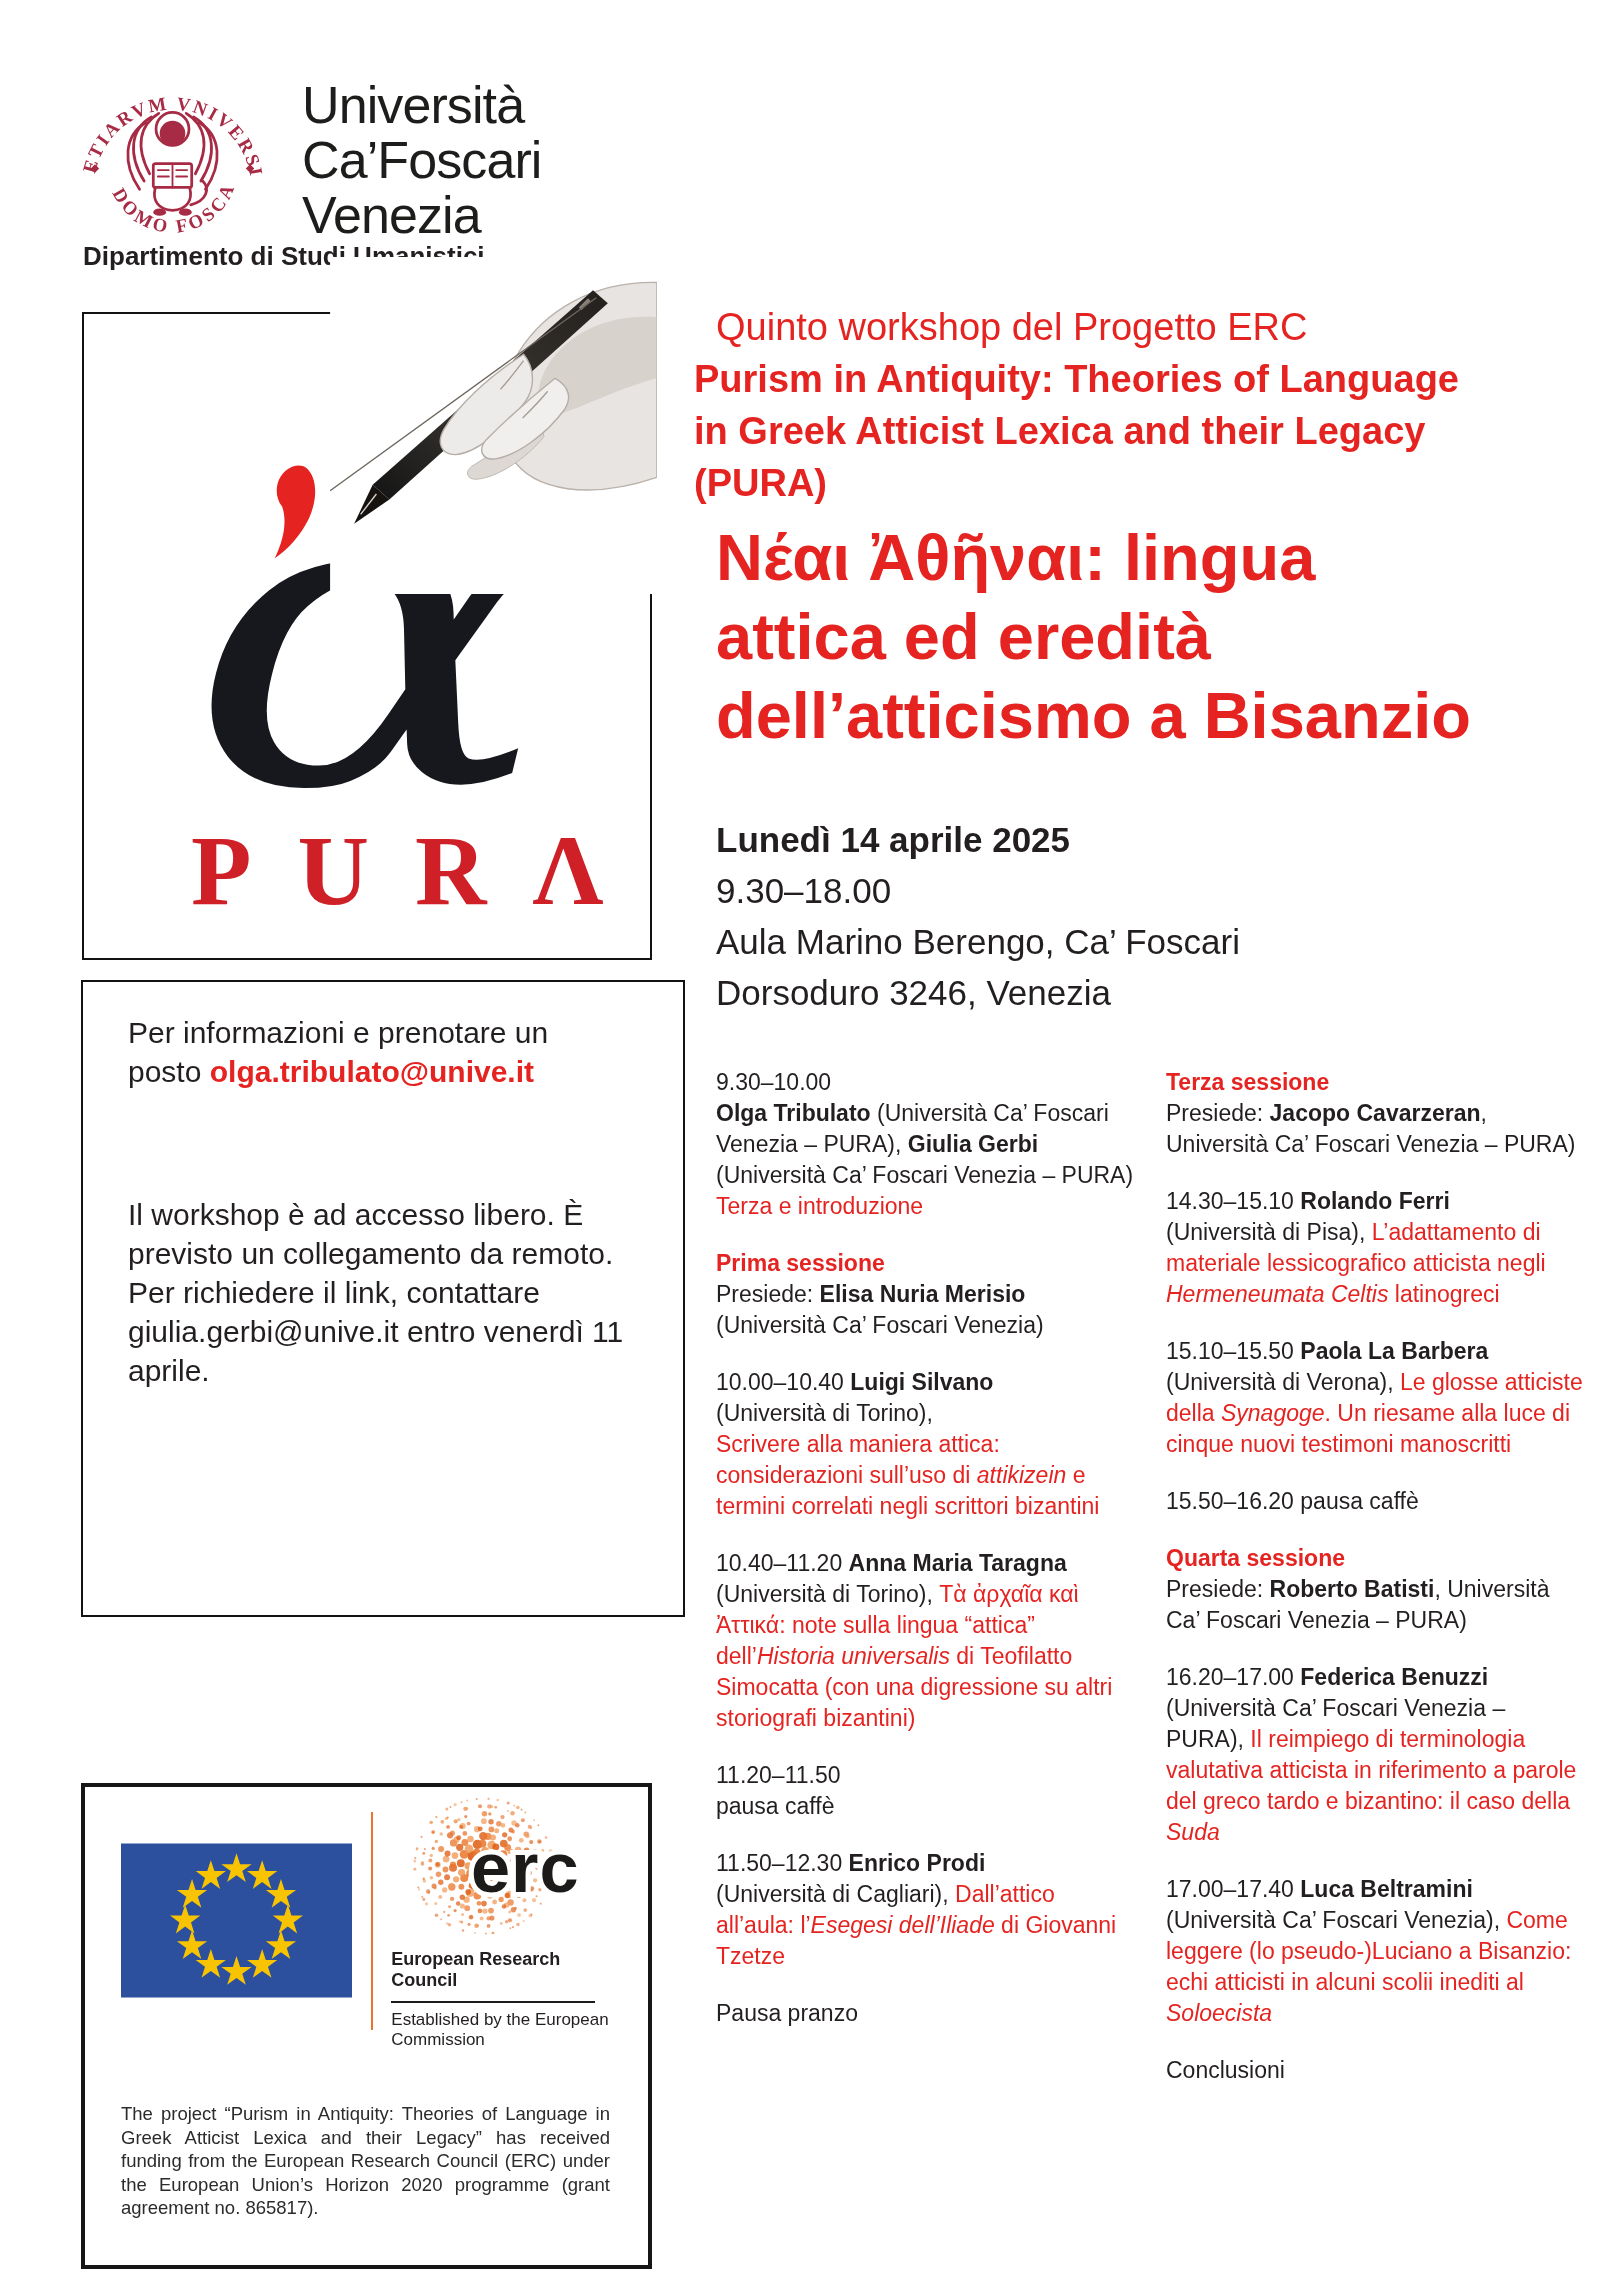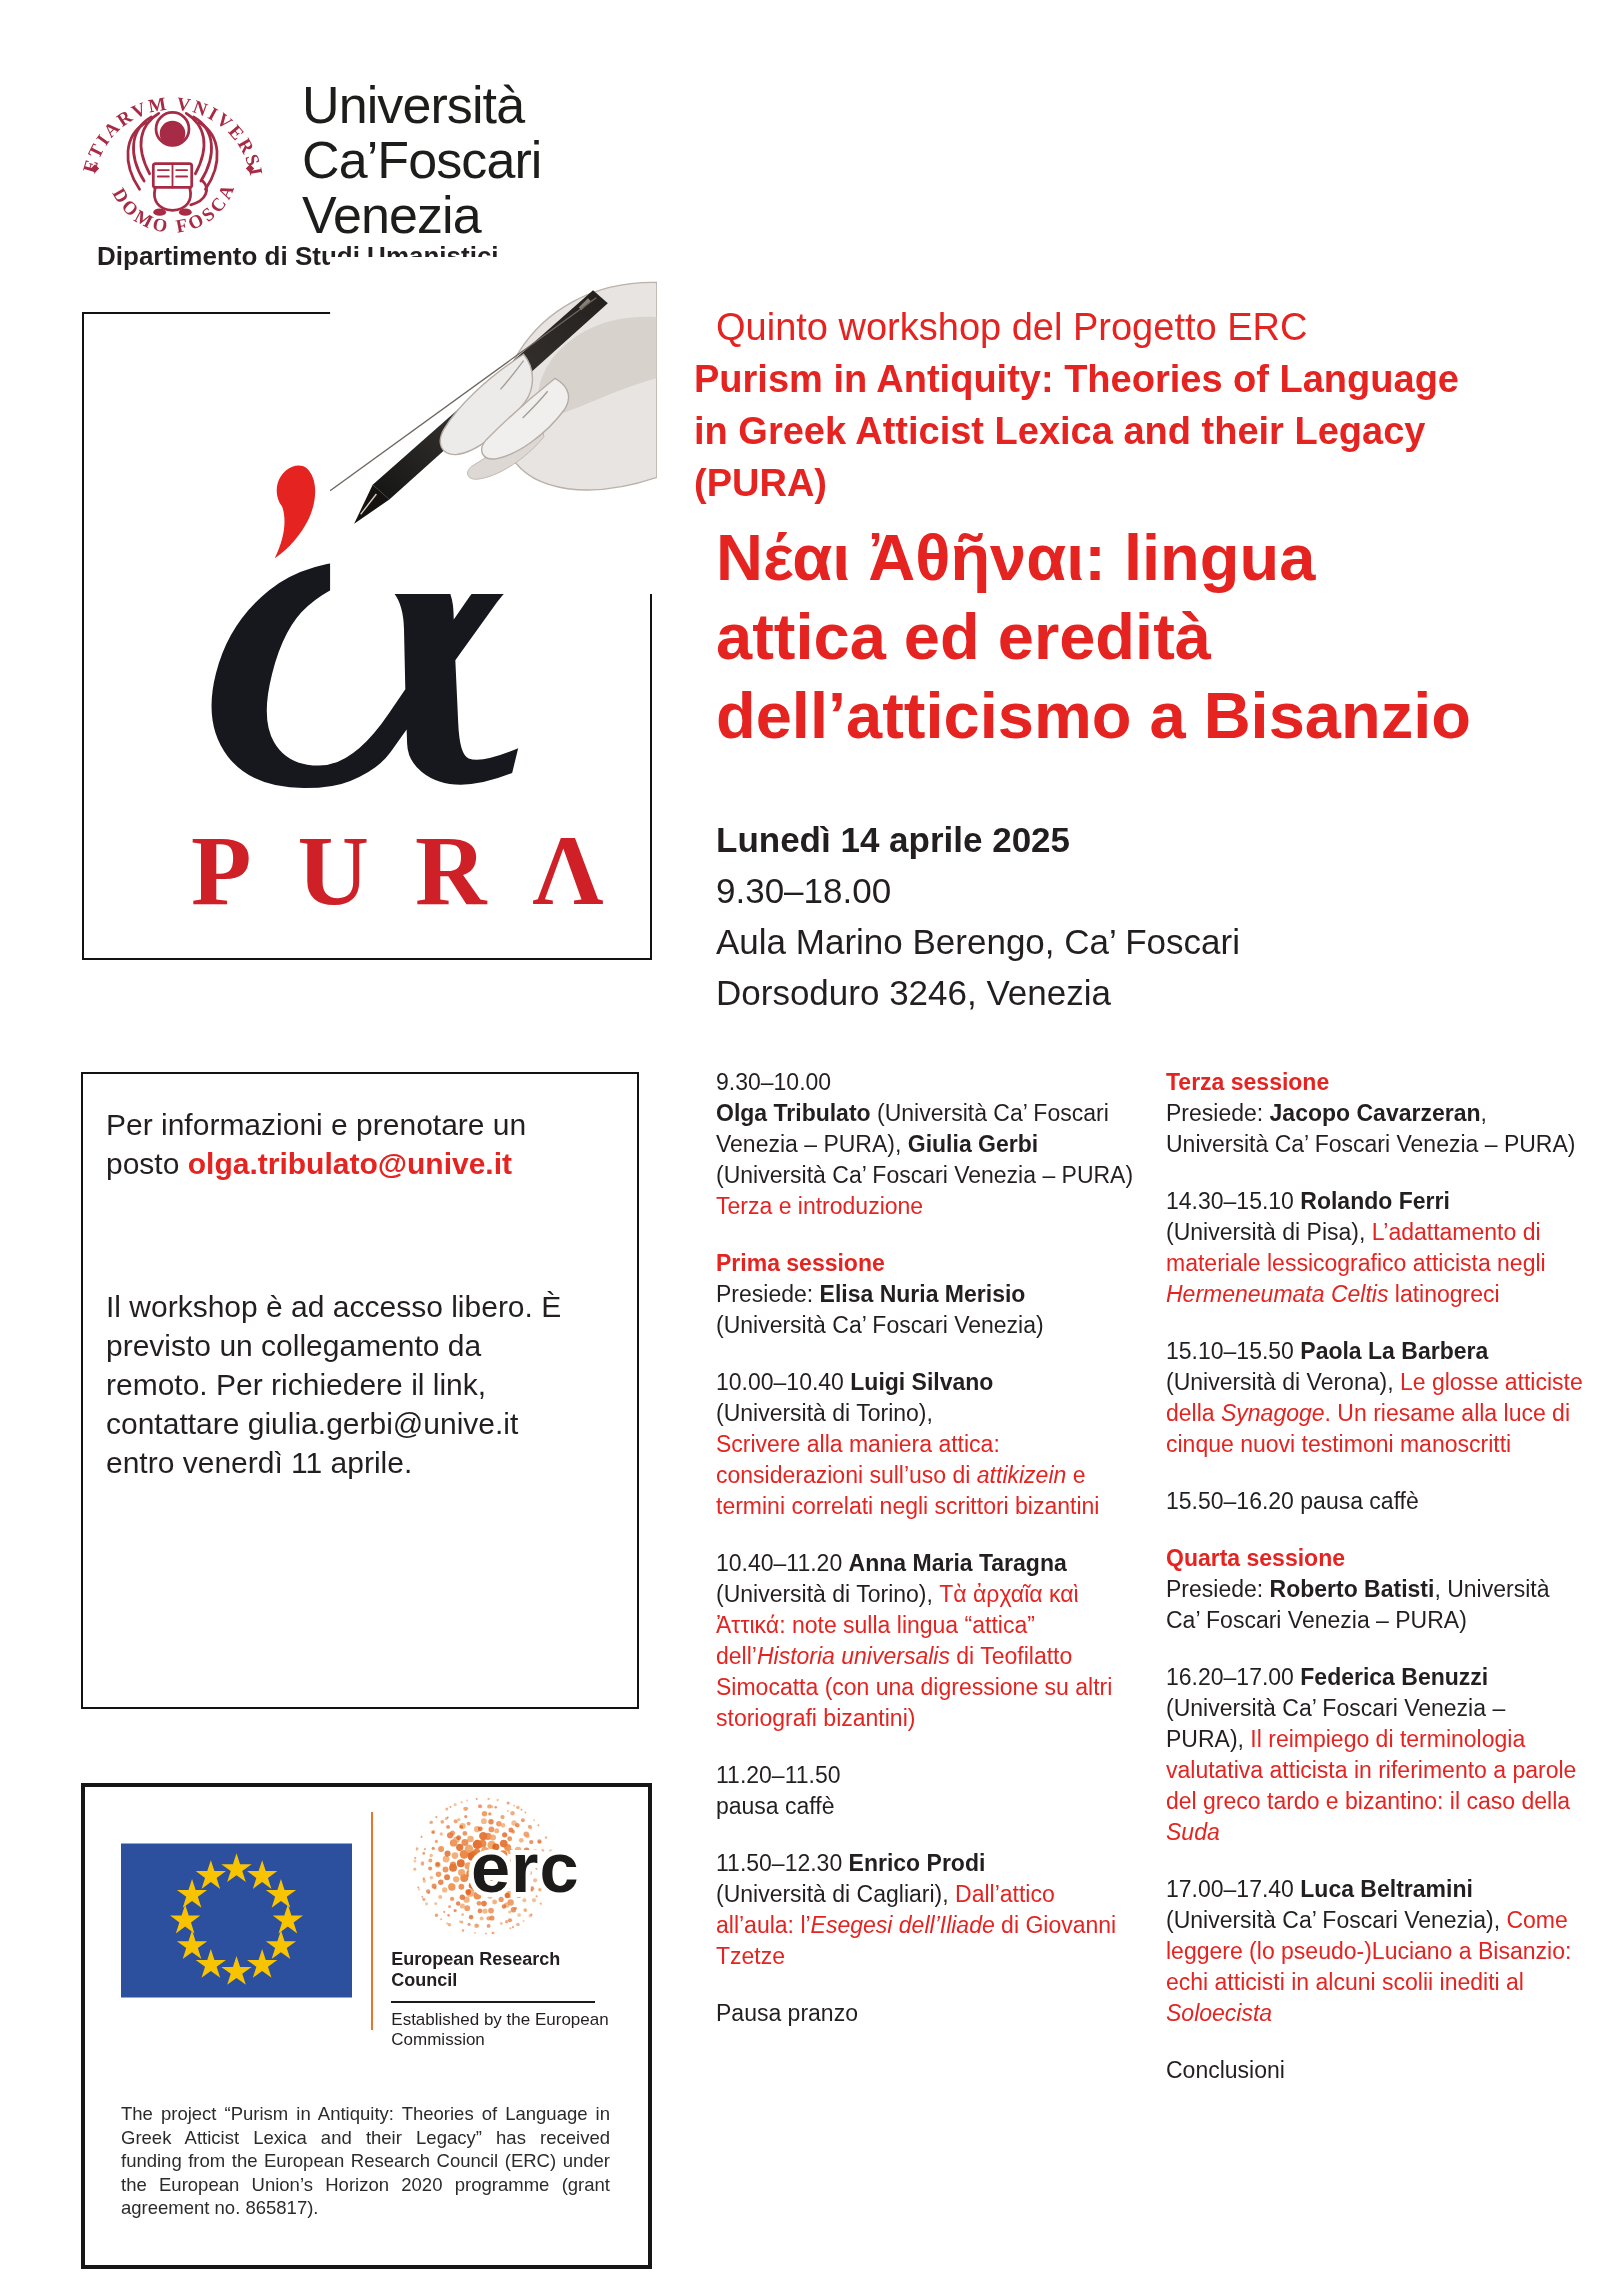--- a/index.html
+++ b/index.html
@@ -15,21 +15,21 @@
   .b{font-weight:700}
   .r{color:var(--red)}
   .i{font-style:italic}
 
   
   #seal{position:absolute;left:81px;top:73px;width:183px;height:185px;}
   #wordmark{
     position:absolute;left:302px;top:78px;
     font-size:52px;line-height:55px;letter-spacing:-0.9px;color:#1d1d1b;font-weight:400;
   }
-  #department{position:absolute;left:97px;top:241px;font-size:26px;font-weight:700;}
+  #department{position:absolute;left:83px;top:241px;font-size:26px;font-weight:700;}
 
   
   #pura-box{position:absolute;left:82px;top:312px;width:570px;height:648px;border:2.3px solid #121212;box-sizing:border-box;background:#fff;}
   #hand{position:absolute;left:330px;top:257px;width:327px;height:337px;z-index:3;}
   #alpha-accent{position:absolute;left:270px;top:464px;width:51px;height:97px;z-index:2;}
   #alpha{
     position:absolute;left:189px;top:429px;z-index:2;
     font-family:"DejaVu Serif","Liberation Serif",serif;font-style:italic;
     font-size:419px;line-height:419px;color:#16181d;
     transform:scaleX(1.28);transform-origin:left top;
@@ -42,23 +42,23 @@
 
   
   #kicker{position:absolute;left:716px;top:301px;font-size:38px;line-height:52px;color:var(--red);}
   #project{position:absolute;left:694px;top:353px;font-size:38px;line-height:52px;color:var(--red);font-weight:700;width:893px;}
   #title{position:absolute;left:716px;top:518px;font-size:65px;line-height:79px;color:var(--red);font-weight:700;width:902px;}
   #when{position:absolute;left:716px;top:814px;font-size:35px;line-height:51px;}
   #when .date{font-weight:700;}
 
   
   #info-box{
-    position:absolute;left:81px;top:1072px;width:558px;height:637px;
+    position:absolute;left:81px;top:980px;width:604px;height:637px;
     border:2.3px solid #121212;box-sizing:border-box;
-    padding:31px 56px 0 23px;font-size:30px;line-height:39px;
+    padding:31px 56px 0 45px;font-size:30px;line-height:39px;
   }
   #info-access{margin-top:104px;}
 
   
   .prog{position:absolute;top:1067px;font-size:23px;line-height:31px;}
   #col1{left:716px;width:420px;}
   #col2{left:1166px;width:423px;}
   .prog p{margin:0 0 26px 0;}
 
   

